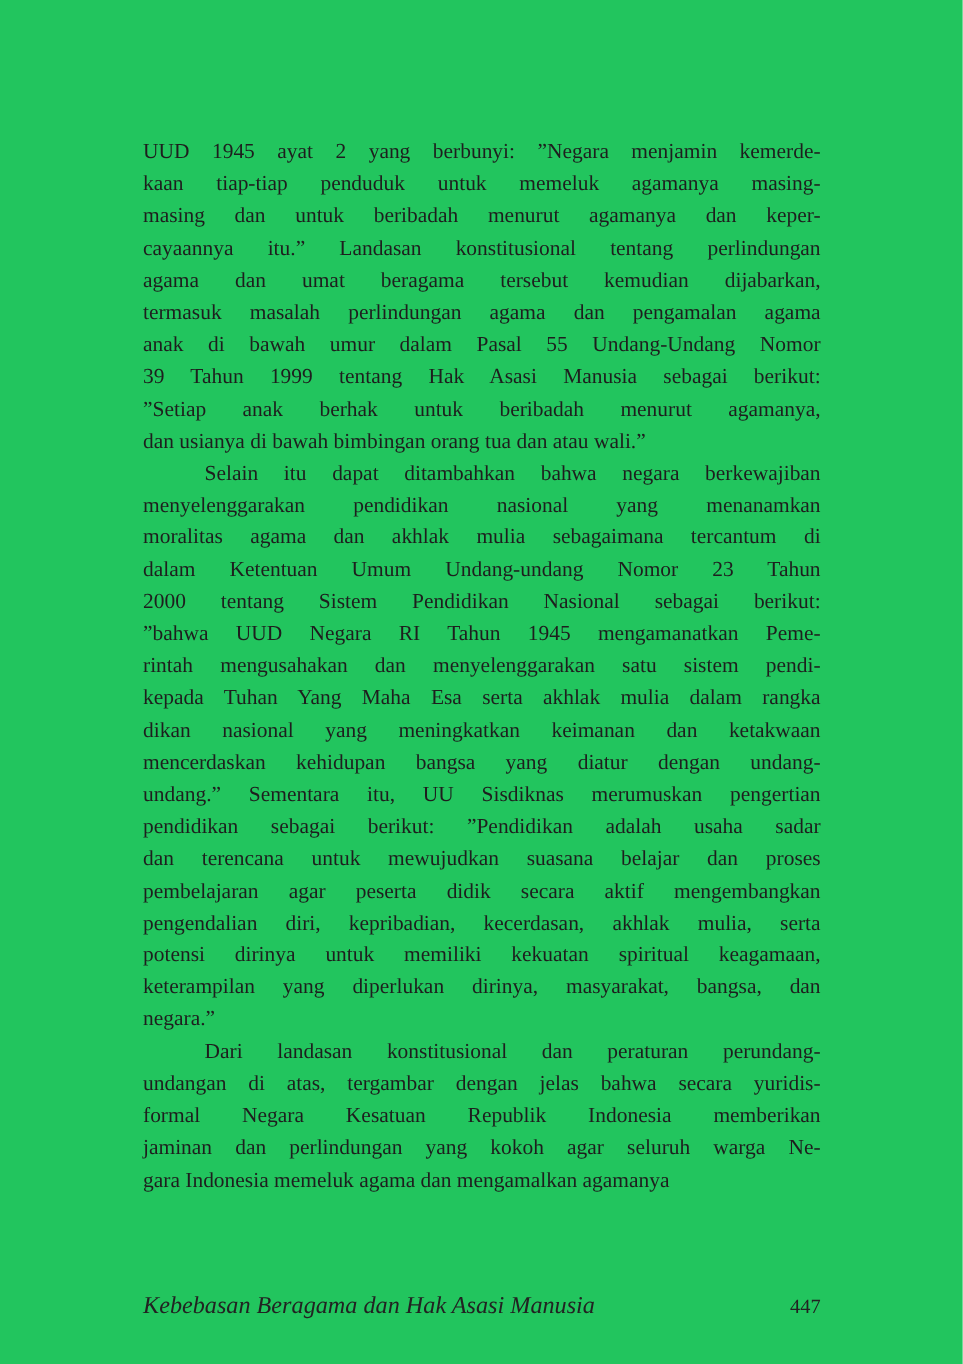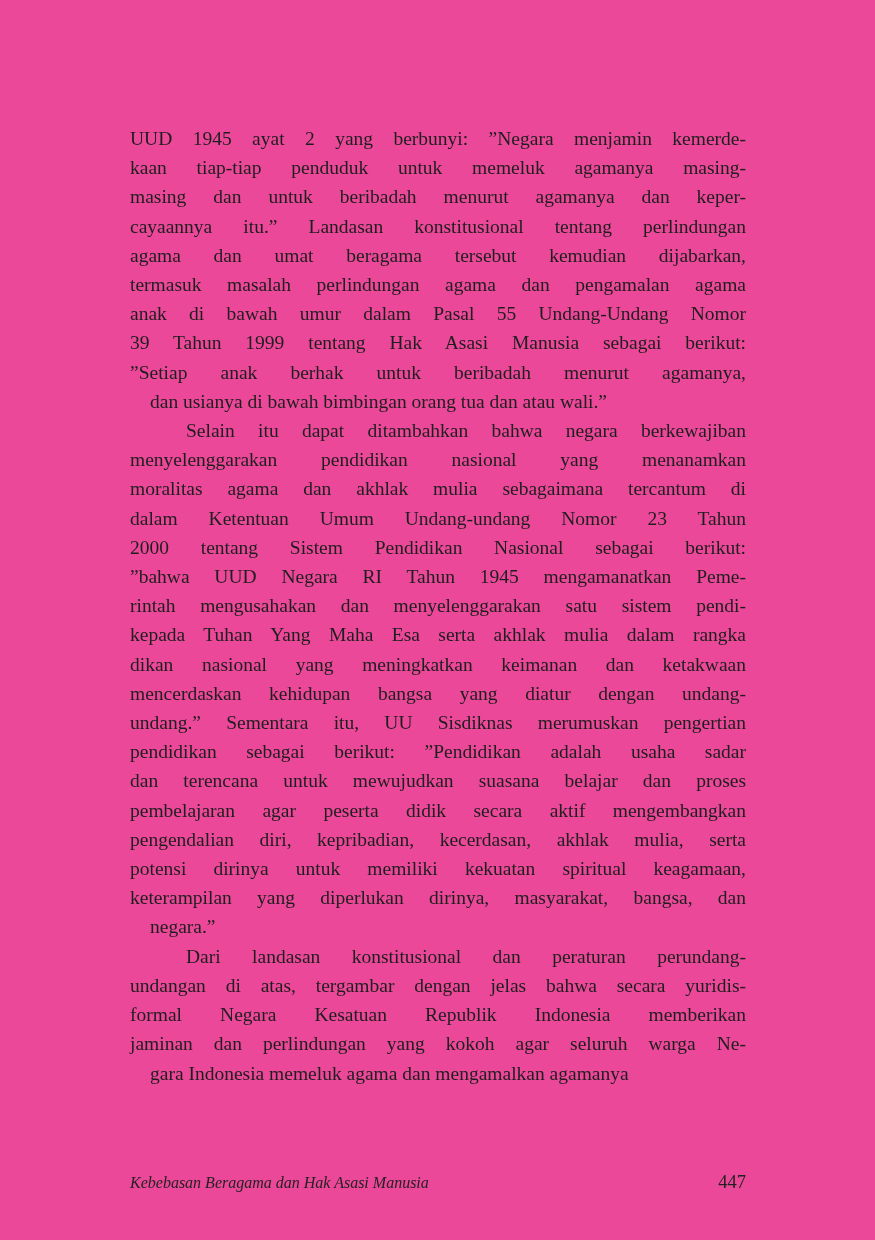--- a/index.html
+++ b/index.html
@@ -7,59 +7,58 @@
     width: 875px;
     height: 1240px;
     background: #ffffff;
     font-family: "Liberation Serif", serif;
   }
   .page {
     position: absolute;
     left: 0; top: 0;
     width: 875px;
     height: 1240px;
-    background: #ec4899;
+    background: #22c55e;
     color: #1c1c1c;
     overflow: hidden;
   }
   .text-block {
     position: absolute;
     left: 130px;
     top: 124px;
     width: 616px;
     font-size: 19.5px;
     color: #1e1e1e;
   }
   .paragraph { margin: 0; }
   .line {
     line-height: 29.2px;
     text-align: justify;
     text-align-last: justify;
     -moz-text-align-last: justify;
   }
   .line.last-line {
     text-align-last: left;
-    margin-left: 20px;
     -moz-text-align-last: left;
   }
   .line.indent {
     text-indent: 56px;
   }
   .footer {
     position: absolute;
     left: 130px;
     top: 1142px;
     width: 616px;
     display: flex;
     justify-content: space-between;
     align-items: baseline;
   }
   .book-title {
     font-style: italic;
-    font-size: 16px;
+    font-size: 22px;
     color: #222222;
     margin-top: 32px;
   }
   .page-number {
     font-size: 18.5px;
     color: #222222;
     margin-top: 29px;
   }
 </style>
 </head>

